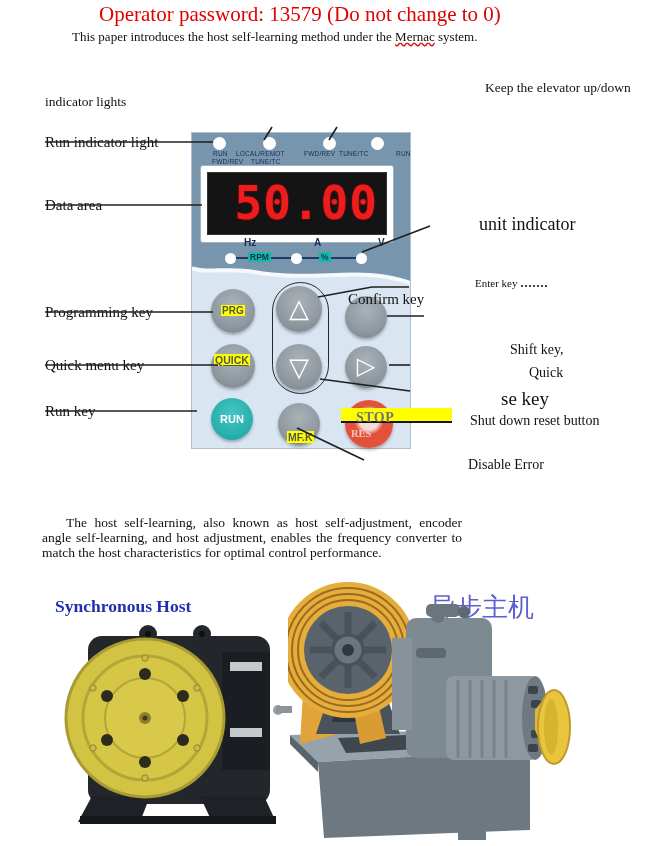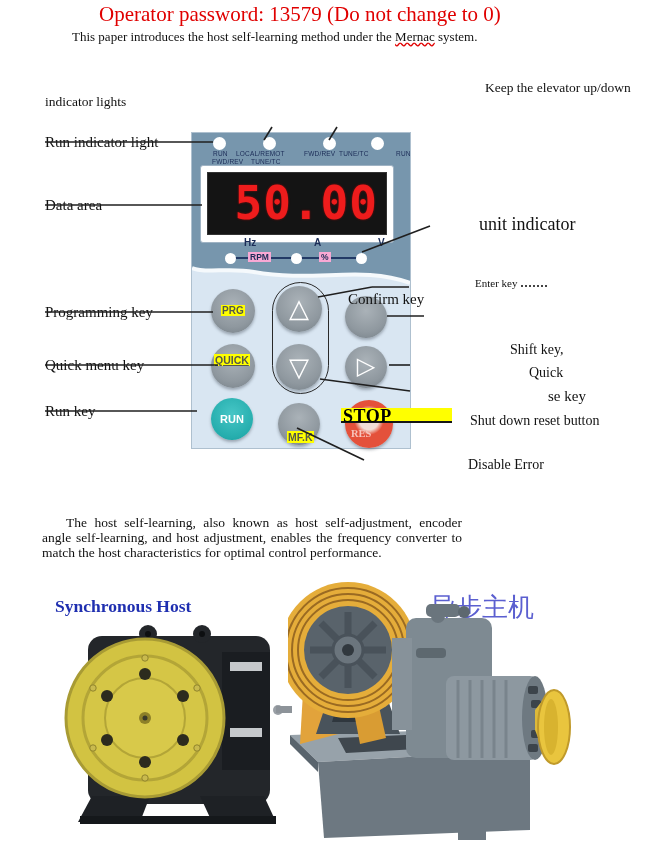--- a/index.html
+++ b/index.html
@@ -26,42 +26,42 @@
   .dframe{left:8px;top:32px;width:192px;height:76px;background:#fff;
           border:1px solid #9fb3c4;border-radius:3px;}
   .dscreen{left:6px;top:6px;width:178px;height:61px;background:#141414;
            border:1px solid #333;text-align:right;}
   .digits{font-family:"DejaVu Sans Mono",monospace;font-weight:bold;font-size:46px;
           line-height:60px;color:#ee1c1c;padding-right:8px;letter-spacing:1px;
           transform:skewX(-2deg);text-shadow:0 0 2px rgba(255,0,0,.6);}
   .unitlbl{font-size:10px;font-weight:bold;color:#1b2c57;padding-left:20px;}
   .unitline{height:2px;background:#223a66;}
   .udot{width:11px;height:11px;border-radius:50%;background:#fff;}
-  .unitmid{font-size:8.5px;font-weight:bold;color:#1b2c57;background:#f9a8d4;padding:0 2px;}
+  .unitmid{font-size:8.5px;font-weight:bold;color:#1b2c57;background:#14b8a6;padding:0 2px;}
 
   .btn{border-radius:50%;
        background:radial-gradient(circle at 50% 35%, #aab2b8, #8f989f 62%, #747e86);
        box-shadow:0 2px 3px rgba(40,50,60,.35);}
   .btn .glyph{display:block;text-align:center;color:#fff;
               font-family:"DejaVu Sans",sans-serif;}
   .btn-run{background:radial-gradient(circle at 50% 38%, #46c6c6, #25adad 70%, #1b9595);
            color:#fff;font-family:"Liberation Sans",sans-serif;font-weight:bold;
            font-size:11px;text-align:center;}
   .btn-stop{background:radial-gradient(circle at 50% 42%, #f0ded6 0 26%, #e4513b 40%);}
   .ylabel{background:#ffff00;color:#55584a;font-family:"Liberation Sans",sans-serif;
           font-weight:bold;white-space:nowrap;padding:0 1px;}
   .oval{border:1.5px solid #2a2a2a;border-radius:30px;}
 
   
   svg.lines{left:0;top:0;pointer-events:none;z-index:40;}
   .ann{z-index:45;}
   .stopbar{left:341px;top:408px;width:111px;height:13px;background:#ffff00;
            border-bottom:2px solid #151515;z-index:44;}
-  .stopbar span{font-size:18px;font-weight:bold;color:#000000;line-height:13px;
-                padding-left:2px;letter-spacing:0.5px;}
+  .stopbar span{font-size:14px;font-weight:bold;color:#737373;line-height:13px;
+                padding-left:15px;letter-spacing:0.5px;}
   .res{left:351px;top:428px;font-size:10.5px;font-weight:bold;color:#f7c4bc;z-index:44;}
   .dots{display:inline-block;width:26px;border-bottom:2px dotted #444;margin-left:4px;
         vertical-align:baseline;height:9px;}
 
   .para{left:42px;top:515px;width:420px;font-size:13.5px;line-height:15px;
         text-align:justify;}
   .para .indent{display:inline-block;width:24px;}
 
   .synlbl{left:55px;top:596px;font-size:17.5px;font-weight:bold;color:#1f2fb0;white-space:nowrap;}
   .asynlbl{left:430px;top:590px;font-size:26px;color:#5b5fd0;
@@ -83,21 +83,21 @@
 <div class="abs lbl" style="left:45px;top:197px;">Data area</div>
 <div class="abs lbl" style="left:45px;top:304px;">Programming key</div>
 <div class="abs lbl" style="left:45px;top:357px;">Quick menu key</div>
 <div class="abs lbl" style="left:45px;top:403px;">Run key</div>
 
 <div class="abs lbl-sm" style="left:479px;top:214px;">unit indicator</div>
 <div class="abs ann" style="left:475px;top:276px;font-size:11px;white-space:nowrap;"><span>Enter key</span><span class="dots"></span></div>
 <div class="abs lbl ann" style="left:348px;top:291px;">Confirm key</div>
 <div class="abs lbl-sm" style="left:510px;top:342px;font-size:14px;">Shift key,</div>
 <div class="abs lbl-sm" style="left:529px;top:365px;font-size:14px;">Quick</div>
-<div class="abs lbl-sm" style="left:548px;top:388px;font-size:15px;text-align:center;">se key</div>
+<div class="abs lbl-sm" style="left:501px;top:388px;font-size:19px;text-align:center;">se key</div>
 <div class="abs lbl-sm" style="left:470px;top:413px;font-size:14px;">Shut down reset button</div>
 <div class="abs lbl-sm" style="left:468px;top:457px;font-size:14px;">Disable Error</div>
 
 <div class="abs panel">
   <svg class="wave" width="218" height="170" viewBox="0 0 218 170">
     <path d="M0,0 H218 V150 C170,132 122,150 62,139 C36,134 14,141 0,135 Z" fill="#7796ad"></path>
     <path d="M0,135 C14,141 36,134 62,139 C122,150 170,132 218,150" fill="none" stroke="#f5f9fc" stroke-width="4"></path>
   </svg>
 
   <div class="abs led" style="left:21px;top:4px;"></div>

